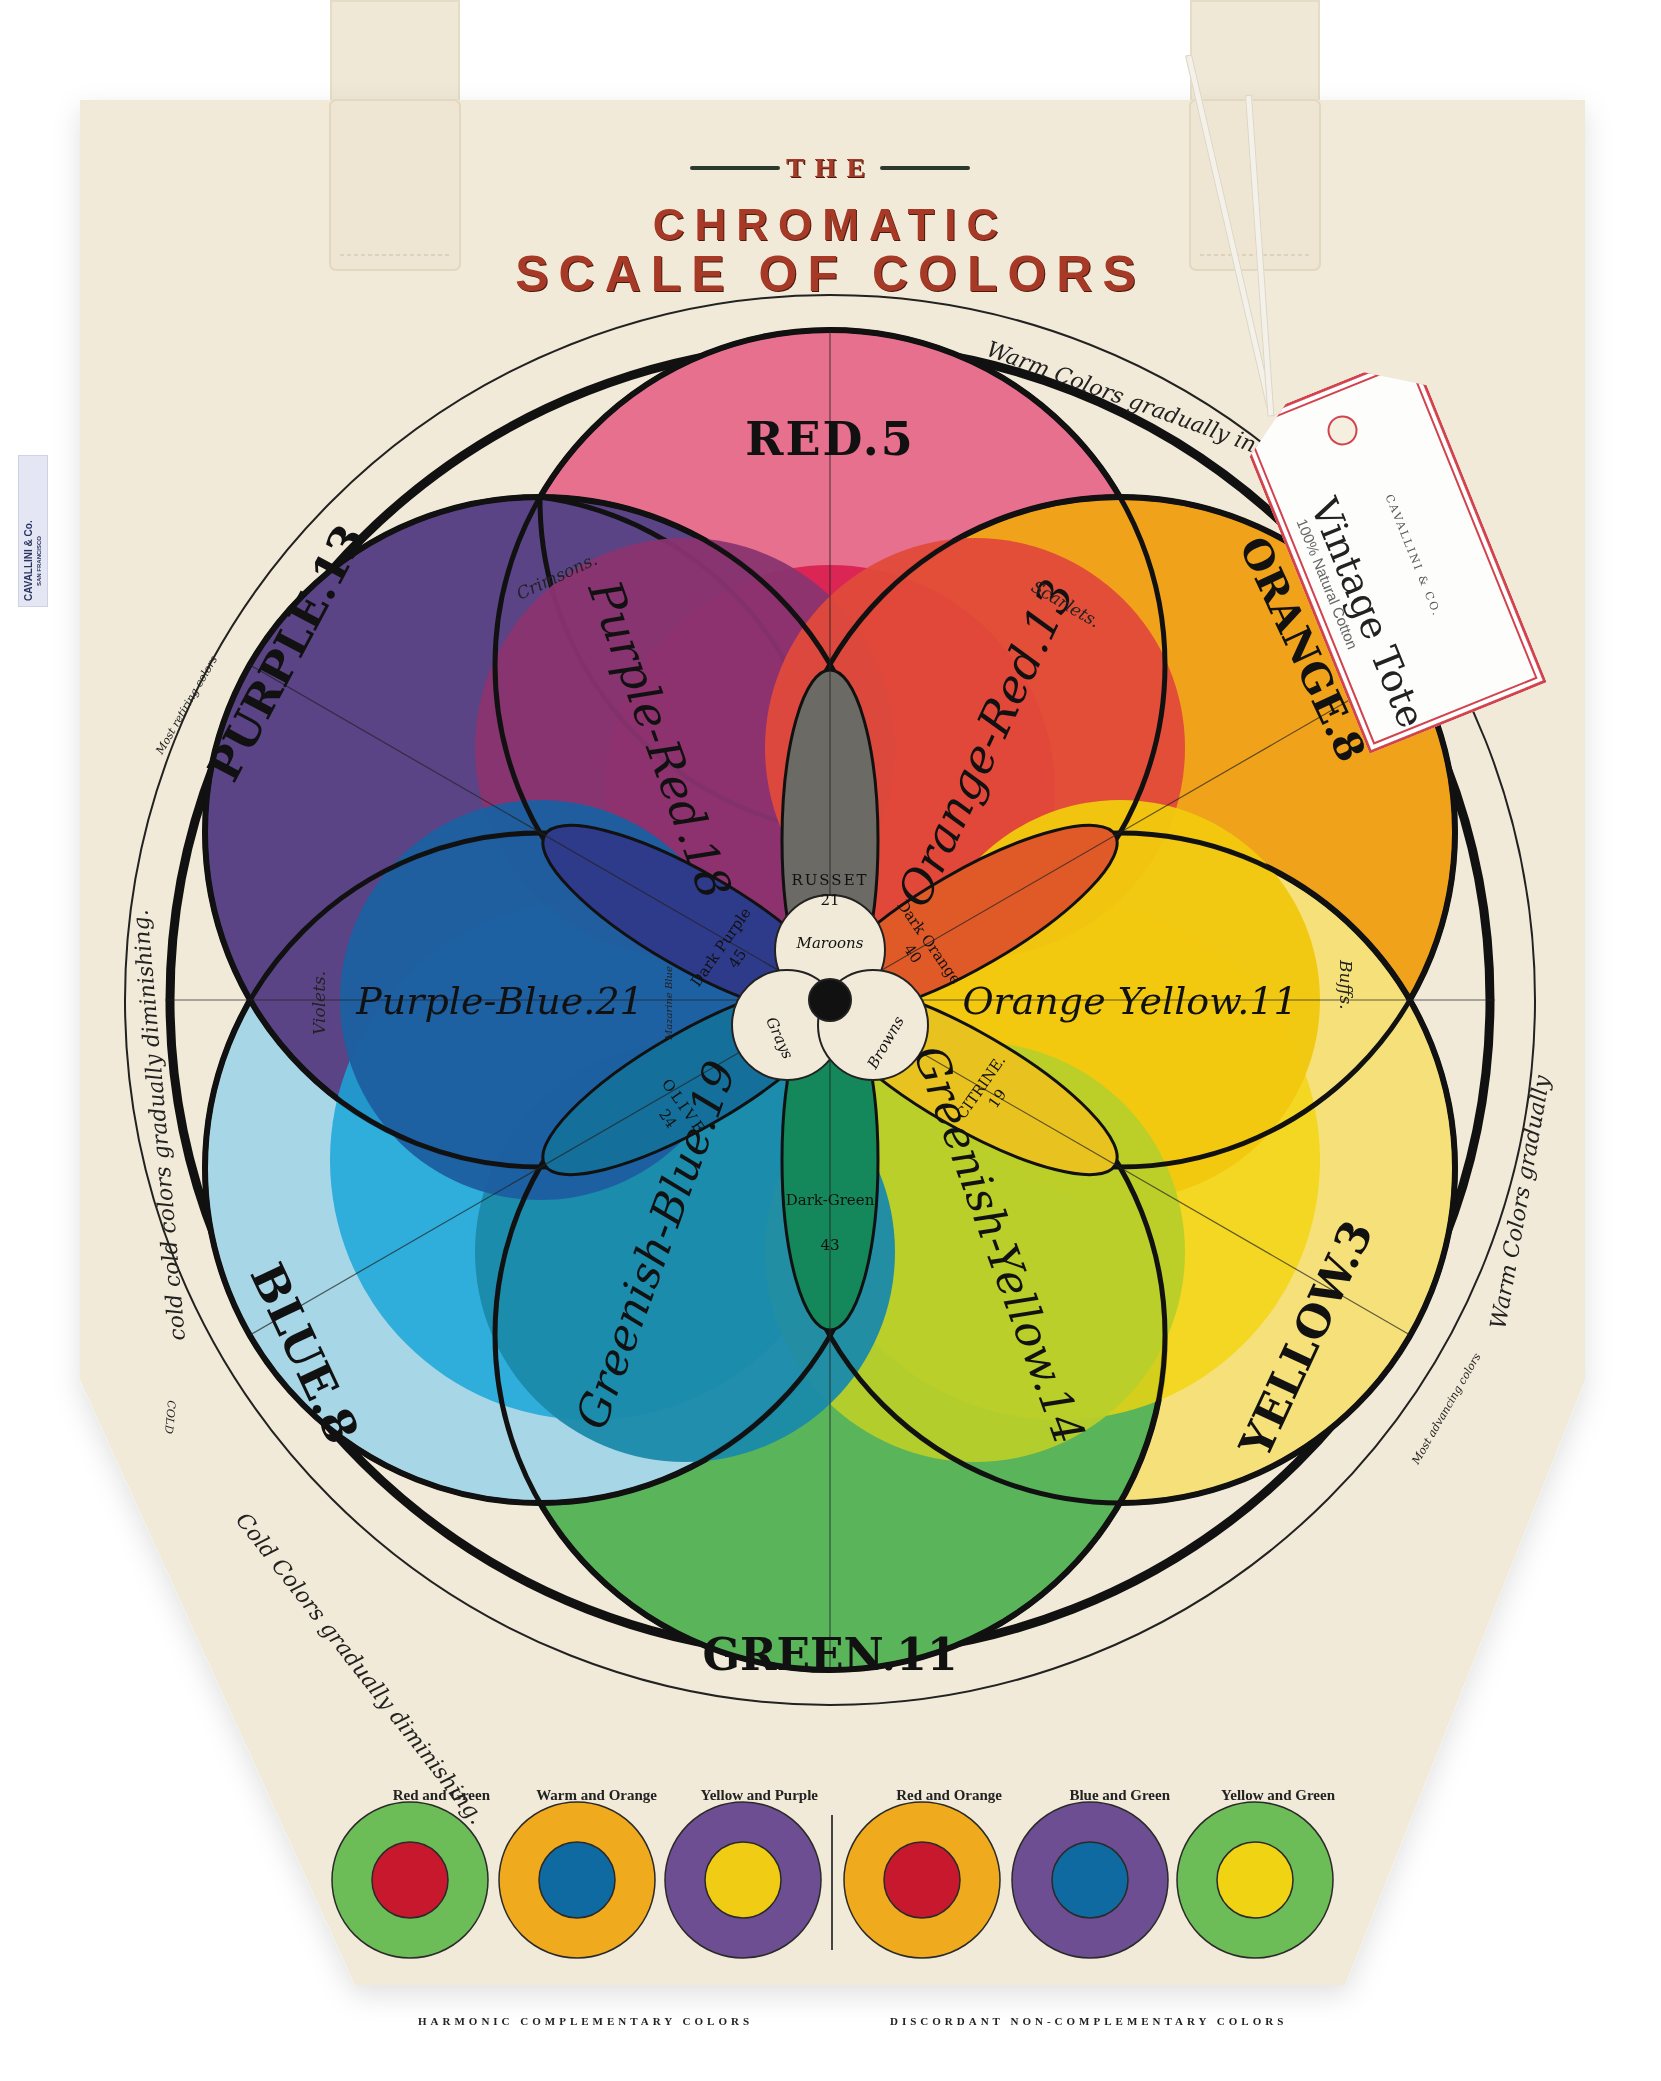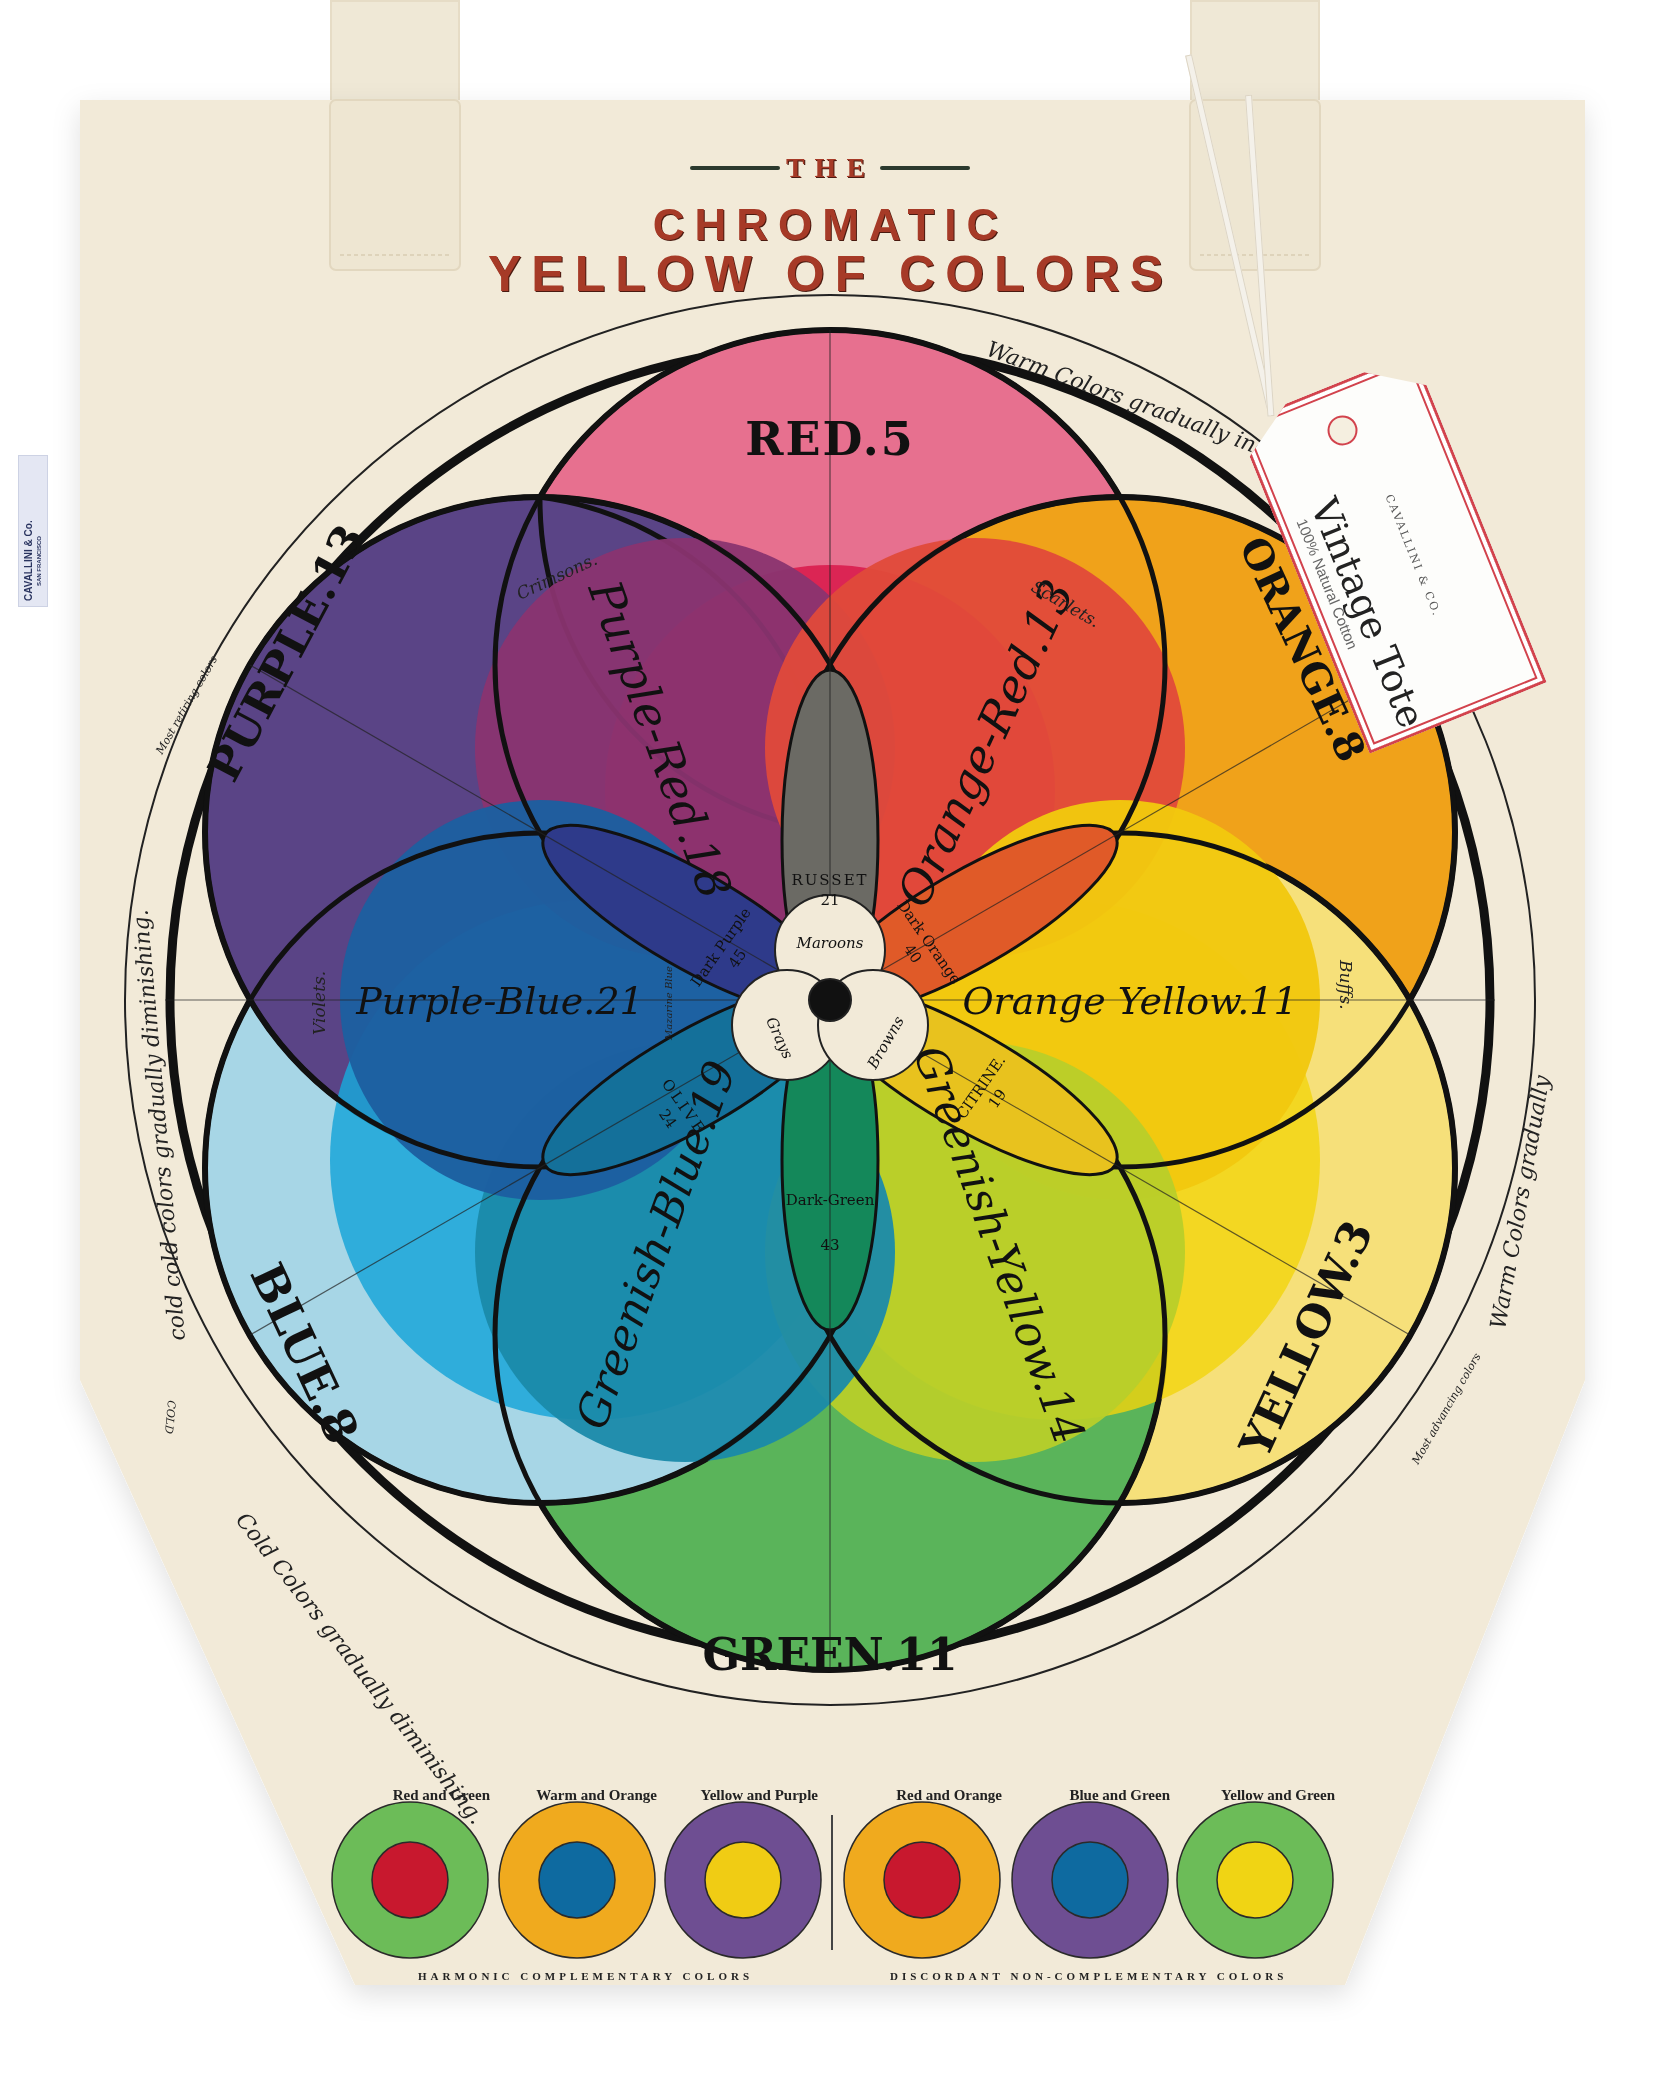--- a/index.html
+++ b/index.html
@@ -14,21 +14,21 @@
   .flourish{position:absolute;top:166px;height:4px;background:#2c3a2e;border-radius:2px;}
   .side-label{position:absolute;left:18px;top:455px;width:28px;height:150px;background:#e4e7f3;border:1px solid #cdd2e4;}
   .side-label span{position:absolute;white-space:nowrap;transform:rotate(-90deg);transform-origin:left top;font-family:"Liberation Sans",sans-serif;color:#2a3460;}
   .tag{position:absolute;left:1296px;top:375px;width:185px;height:350px;background:#fdfdfb;border:3px solid #d2434d;box-shadow:inset 0 0 0 4px #fff, inset 0 0 0 6px #d2434d,3px 4px 8px rgba(0,0,0,.2);transform:rotate(-22deg);transform-origin:center;clip-path:polygon(28% 0,72% 0,100% 10%,100% 100%,0 100%,0 10%);}
   .tag-hole{position:absolute;left:78px;top:28px;width:26px;height:26px;border-radius:50%;border:2px solid #d2434d;background:#f5efe0;}
   .tag-title{position:absolute;left:70px;top:100px;font-family:"DejaVu Serif",serif;font-size:38px;color:#222;white-space:nowrap;transform:rotate(90deg);transform-origin:left top;}
   .tag-brand{position:absolute;left:118px;top:120px;font-size:11px;letter-spacing:2px;color:#555;white-space:nowrap;transform:rotate(90deg);transform-origin:left top;font-variant:small-caps;}
   .tag-sub{position:absolute;left:30px;top:110px;font-family:"Liberation Sans",sans-serif;font-size:15px;color:#666;white-space:nowrap;transform:rotate(90deg);transform-origin:left top;}
   .string{position:absolute;background:#f4f1ea;width:5px;border:1px solid #ddd5c4;transform-origin:top center;}
   .swatch-label{position:absolute;font-family:"Liberation Serif",serif;font-size:15px;font-weight:bold;color:#222;text-align:right;width:160px;}
-  .caption{position:absolute;font-family:"Liberation Serif",serif;font-size:11px;font-weight:bold;letter-spacing:4px;color:#222;}
+  .caption{position:absolute;font-family:"Liberation Serif",serif;font-size:11px;font-weight:bold;letter-spacing:4px;color:#222;margin-top:45px;}
   svg text{font-family:"DejaVu Serif",serif;}
 </style>
 </head>
 <body>
 
 <div class="stage">
 
   <div class="handle" style="left:330px;top:0;width:130px;height:270px;"></div>
   <div class="handle" style="left:1190px;top:0;width:130px;height:270px;"></div>
 
@@ -43,21 +43,21 @@
     <rect x="330" y="100" width="130" height="170" rx="6" fill="#eee6d2" stroke="#e2d7bf" stroke-width="2"></rect>
     <rect x="1190" y="100" width="130" height="170" rx="6" fill="#eee6d2" stroke="#e2d7bf" stroke-width="2"></rect>
     <line x1="340" y1="255" x2="450" y2="255" stroke="#d9cdb3" stroke-width="1.5" stroke-dasharray="4 3"></line>
     <line x1="1200" y1="255" x2="1310" y2="255" stroke="#d9cdb3" stroke-width="1.5" stroke-dasharray="4 3"></line>
   </svg>
 
   <div class="flourish" style="left:690px;width:90px;"></div>
   <div class="flourish" style="left:880px;width:90px;"></div>
   <div class="title-wrap title-the">THE</div>
   <div class="title-wrap title-l1">CHROMATIC</div>
-  <div class="title-wrap title-l2">YELLOW OF COLORS</div>
+  <div class="title-wrap title-l2">SCALE OF COLORS</div>
 
   <div class="side-label">
     <span style="left:4px;top:145px;font-size:10px;font-weight:bold;">CAVALLINI &amp; Co.</span>
     <span style="left:17px;top:130px;font-size:6px;font-weight:bold;">SAN FRANCISCO</span>
   </div>
 
   <svg style="position:absolute;left:0;top:0;" width="1661" height="2081" viewBox="0 0 1661 2081">
     <defs>
       <clipPath id="wheelClip">
           <circle cx="830" cy="1000" r="665"></circle>

